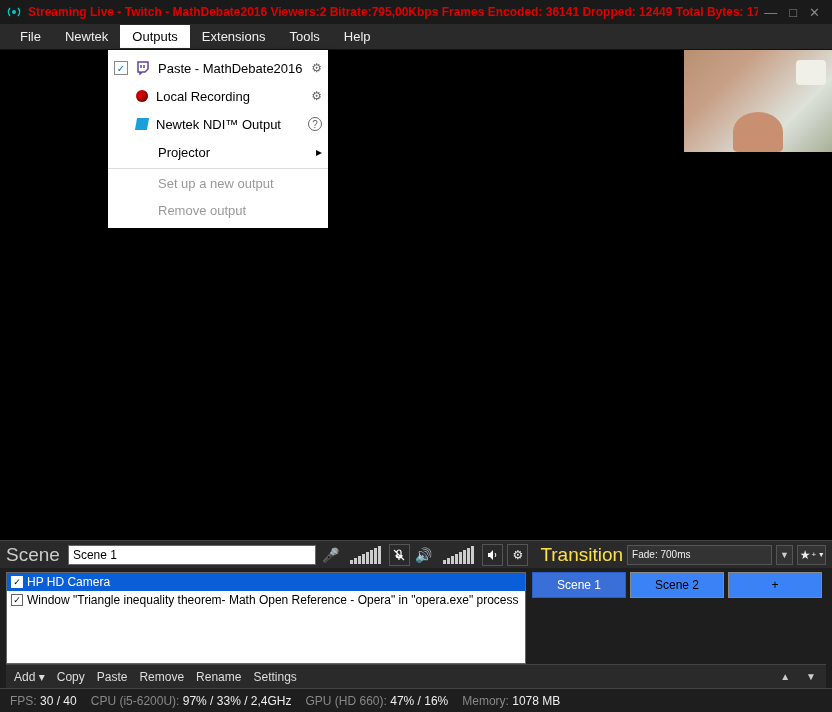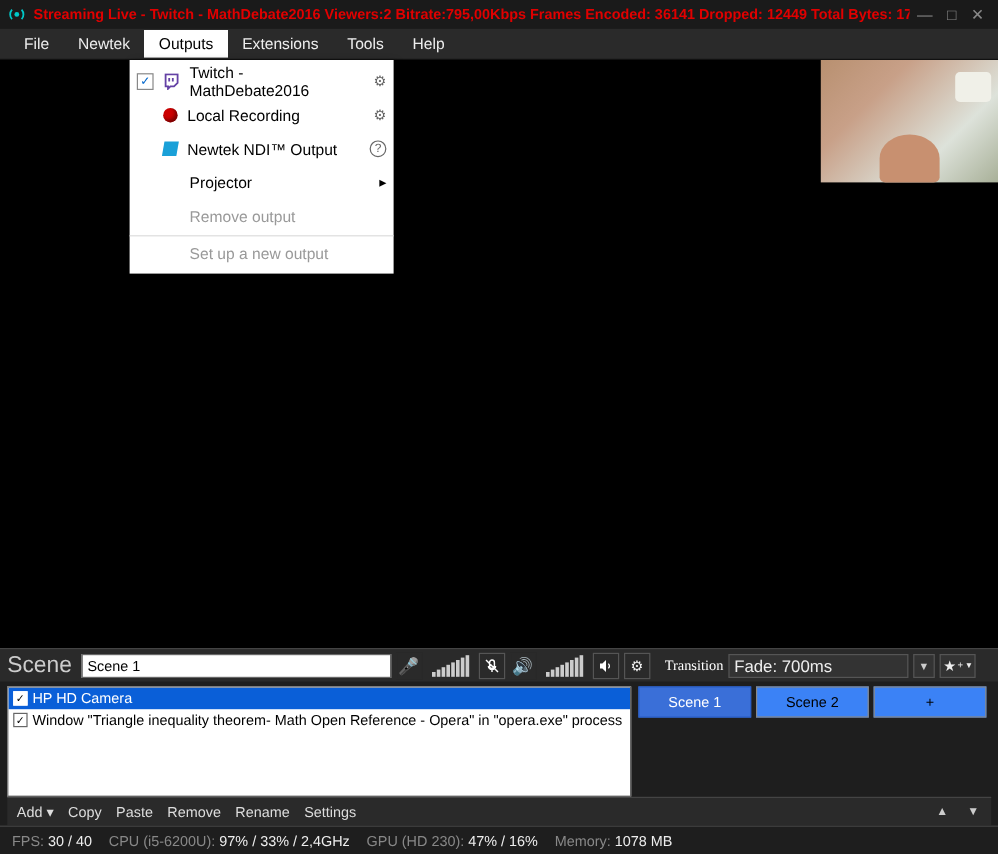--- a/index.html
+++ b/index.html
@@ -41,22 +41,22 @@
 .camthumb .blob1 { position:absolute; right:6px; top:10px; width:30px; height:25px; background:#f0f0e8; border-radius:4px;}
 
 
 .midstrip { background: #2a2a2a; height: 28px; display:flex; align-items:center; padding:0 6px; gap:4px; border-top:1px solid #444; }
 .midstrip .scenelabel { color:#ccc; font-size:19px; margin-right:4px; }
 .midstrip .sceneinput { background:#fff; color:#000; border:1px solid #666; height:20px; width:258px; padding:0 4px; font-size:12px; }
 .midstrip .vol { display:flex; align-items:flex-end; gap:1px; margin:0 4px; }
 .midstrip .vol .bar { width:3px; background:#ccc; }
 .midstrip .iconbtn { width:22px; height:22px; display:flex; align-items:center; justify-content:center; color:#eee; background:#2a2a2a; border:1px solid #2a2a2a; }
 .midstrip .iconbtn.edge { border:1px solid #555; }
-.midstrip .translabel { color:#ffffff; margin-left:8px; font-size:12px;font-family:Liberation Serif, serif; }
-.midstrip .transselect { background:#333; color:#eee; border:1px solid #555; height:20px; width:150px; padding:0 4px; font-size:14px; display:flex; align-items:center; }
+.midstrip .translabel { color:#fde047; margin-left:8px; font-size:19px; }
+.midstrip .transselect { background:#333; color:#eee; border:1px solid #555; height:20px; width:150px; padding:0 4px; font-size:10px; display:flex; align-items:center; }
 .midstrip .dropbtn { width:18px; height:20px; background:#333; border:1px solid #555; display:flex;align-items:center;justify-content:center;color:#ccc;font-size:9px; }
 .midstrip .starbtn { width:30px; height:20px; background:#333; border:1px solid #555; display:flex;align-items:center;justify-content:center; color:#eee; gap:1px;}
 
 
 .lower { display:flex; height:96px; }
 .sourceslist { flex:1; background:#fff; color:#000; border:1px solid #666; margin:4px 6px 0 6px; overflow:hidden; }
 .sourceslist .srow { display:flex; align-items:center; height:18px; padding:0 4px; font-size:12px; gap:4px; }
 .sourceslist .srow.selected { background:#0a5fd8; color:#fff; }
 .sourceslist .srow .chk { width:12px;height:12px;border:1px solid #666;background:#fff;display:flex;align-items:center;justify-content:center;font-size:9px;color:#000; }
 .sourceslist .srow.selected .chk { border-color:#fff; }
@@ -106,50 +106,50 @@
   </div>
 
   <div class="dropdown">
     <div class="row">
       <span class="check">✓</span>
       <span class="twitchicon">
         <svg width="14" height="14" viewBox="0 0 14 14">
             <path d="M2 1 L12 1 L12 8 L9 11 L6 11 L4 13 L4 11 L2 11 Z M5 4 L5 7 M8 4 L8 7" stroke="#6441a5" fill="none" stroke-width="1.5"></path>
           </svg>
       </span>
-      <span class="label">Twitch - MathDebate2016</span>
+      <span class="label">Paste - MathDebate2016</span>
       <span class="gear">⚙</span>
     </div>
     <div class="row">
       <span style="width:14px"></span>
       <span class="dot"></span>
       <span class="label">Local Recording</span>
       <span class="gear">⚙</span>
     </div>
     <div class="row">
       <span style="width:14px"></span>
       <span class="ndiicon"></span>
       <span class="label">Newtek NDI™ Output</span>
       <span class="help">?</span>
     </div>
     <div class="row">
       <span style="width:14px"></span>
       <span style="width:14px"></span>
       <span class="label">Projector</span>
       <span class="arrow">▸</span>
     </div>
+    <div class="row sep disabled">
+      <span style="width:14px"></span>
+      <span style="width:14px"></span>
+      <span class="label">Set up a new output</span>
+    </div>
     <div class="row disabled">
       <span style="width:14px"></span>
       <span style="width:14px"></span>
       <span class="label">Remove output</span>
-    </div>
-    <div class="row sep disabled">
-      <span style="width:14px"></span>
-      <span style="width:14px"></span>
-      <span class="label">Set up a new output</span>
     </div>
   </div>
 
   <div class="preview">
     <div class="camthumb">
       <div class="blob1"></div>
       <div class="head"></div>
     </div>
   </div>
 
@@ -224,17 +224,17 @@
     <span>Rename</span>
     <span>Settings</span>
     <span class="sp"></span>
     <span class="tri">▲</span>
     <span class="tri">▼</span>
   </div>
 
   <div class="statusbar">
     <span><span class="k">FPS:</span> <span class="v">30 / 40</span></span>
     <span><span class="k">CPU (i5-6200U):</span> <span class="v">97% / 33% / 2,4GHz</span></span>
-    <span><span class="k">GPU (HD 230):</span> <span class="v">47% / 16%</span></span>
+    <span><span class="k">GPU (HD 660):</span> <span class="v">47% / 16%</span></span>
     <span><span class="k">Memory:</span> <span class="v">1078 MB</span></span>
   </div>
 
 </div>
 
 </body></html>

